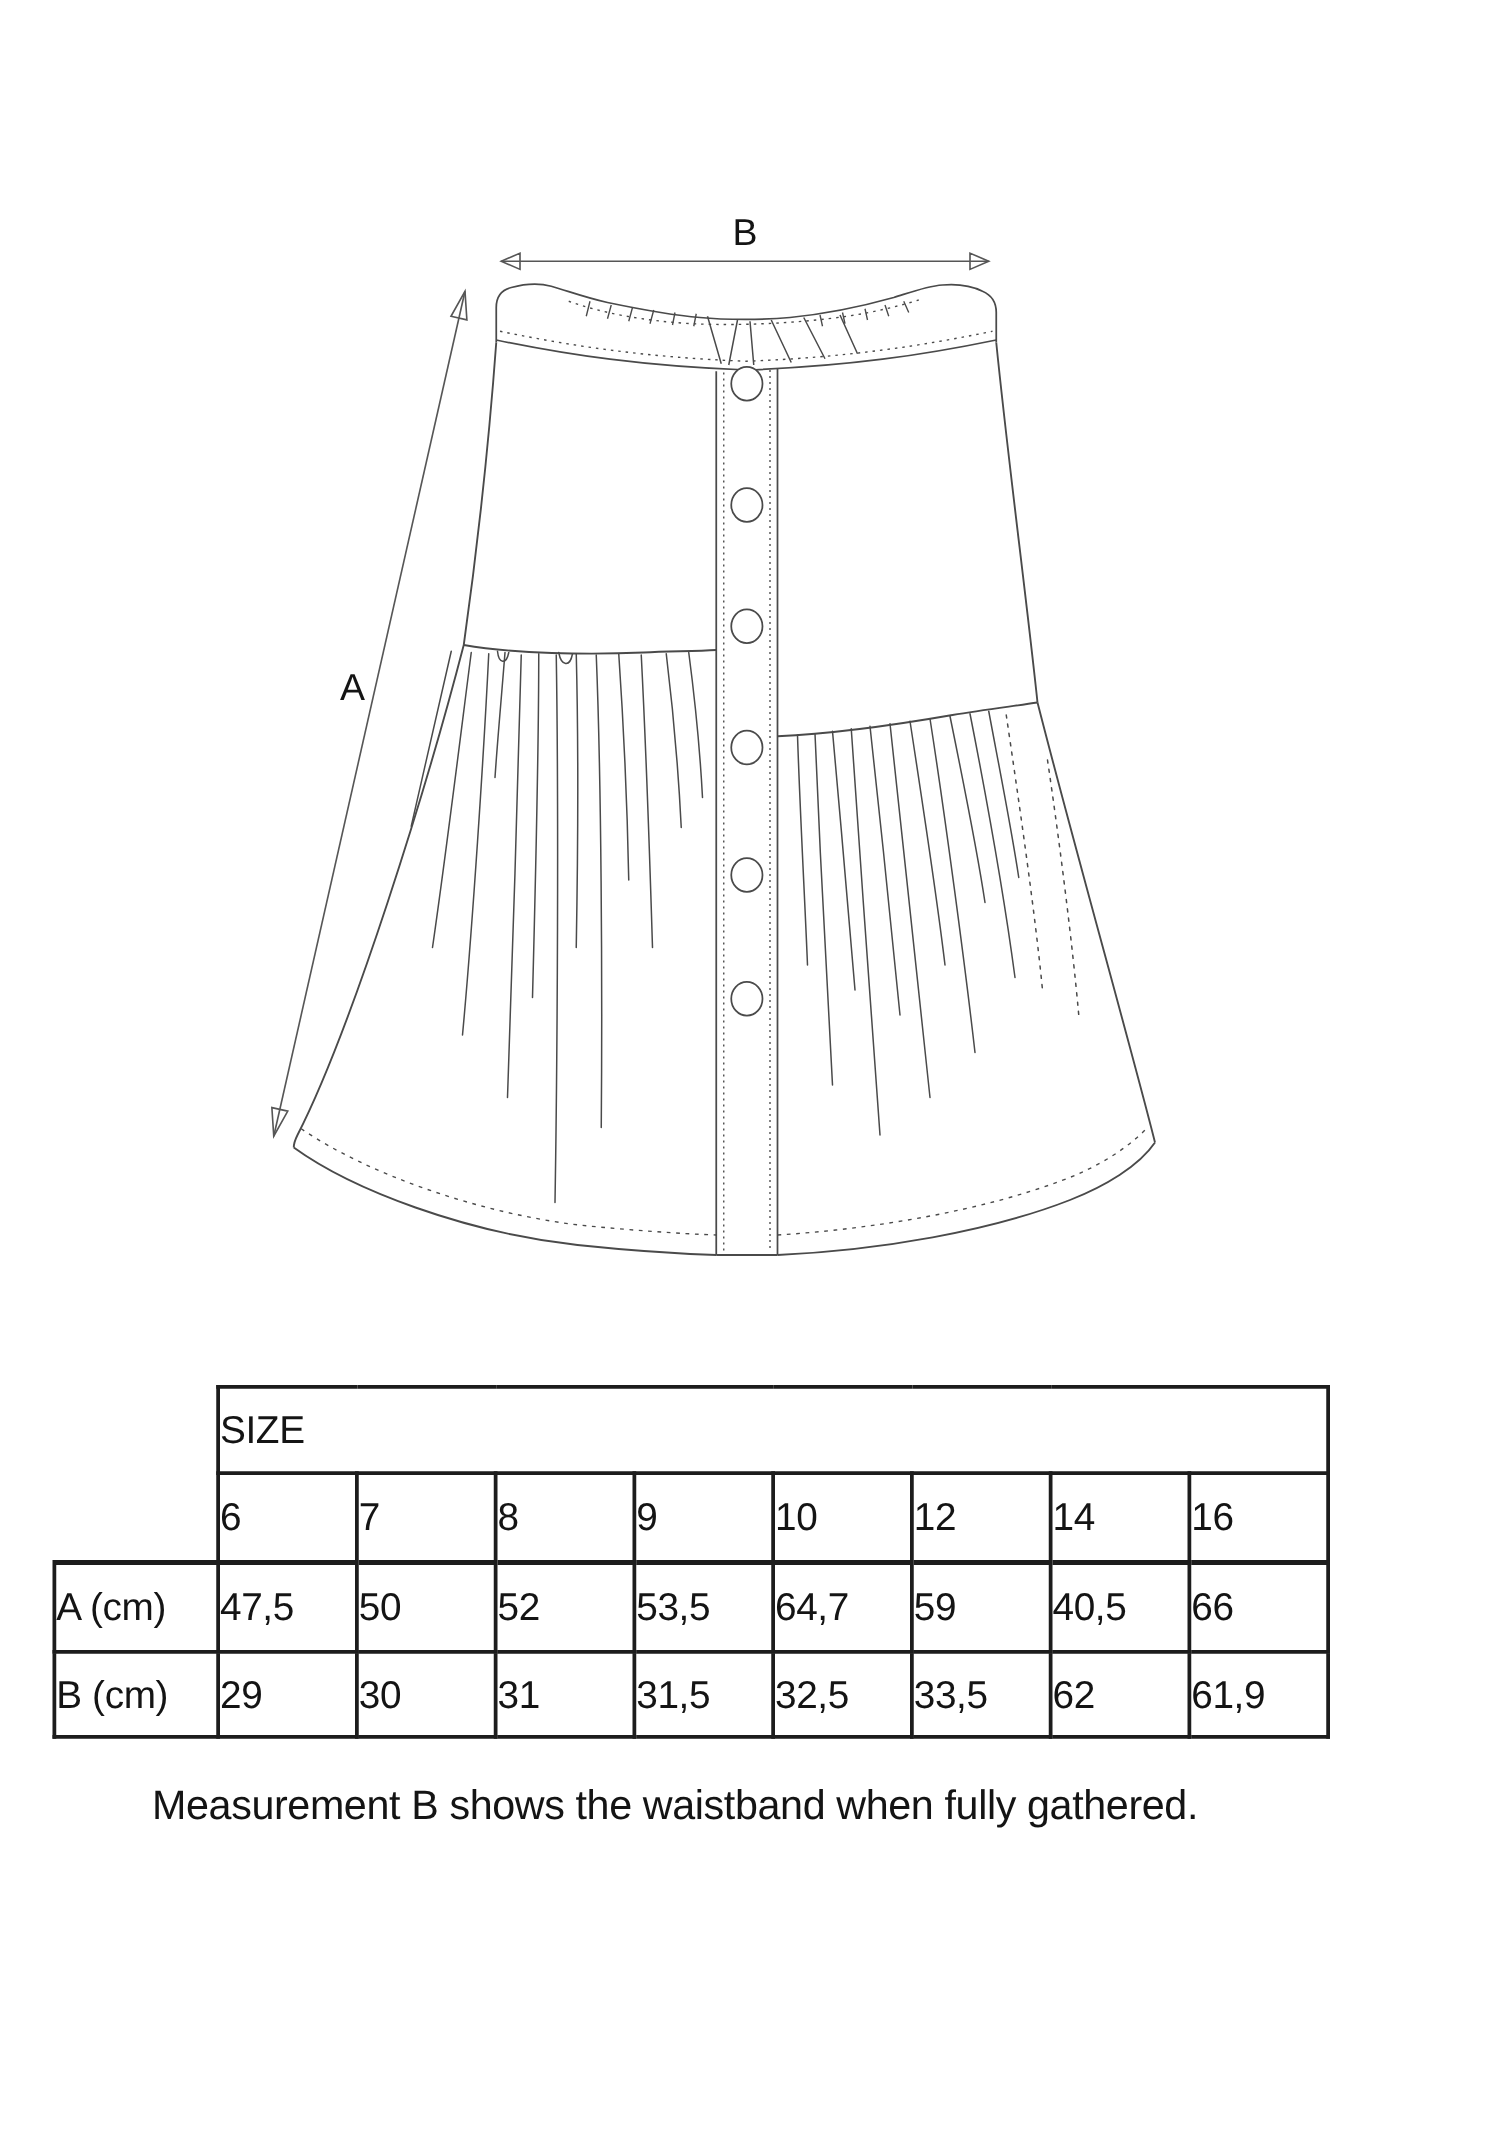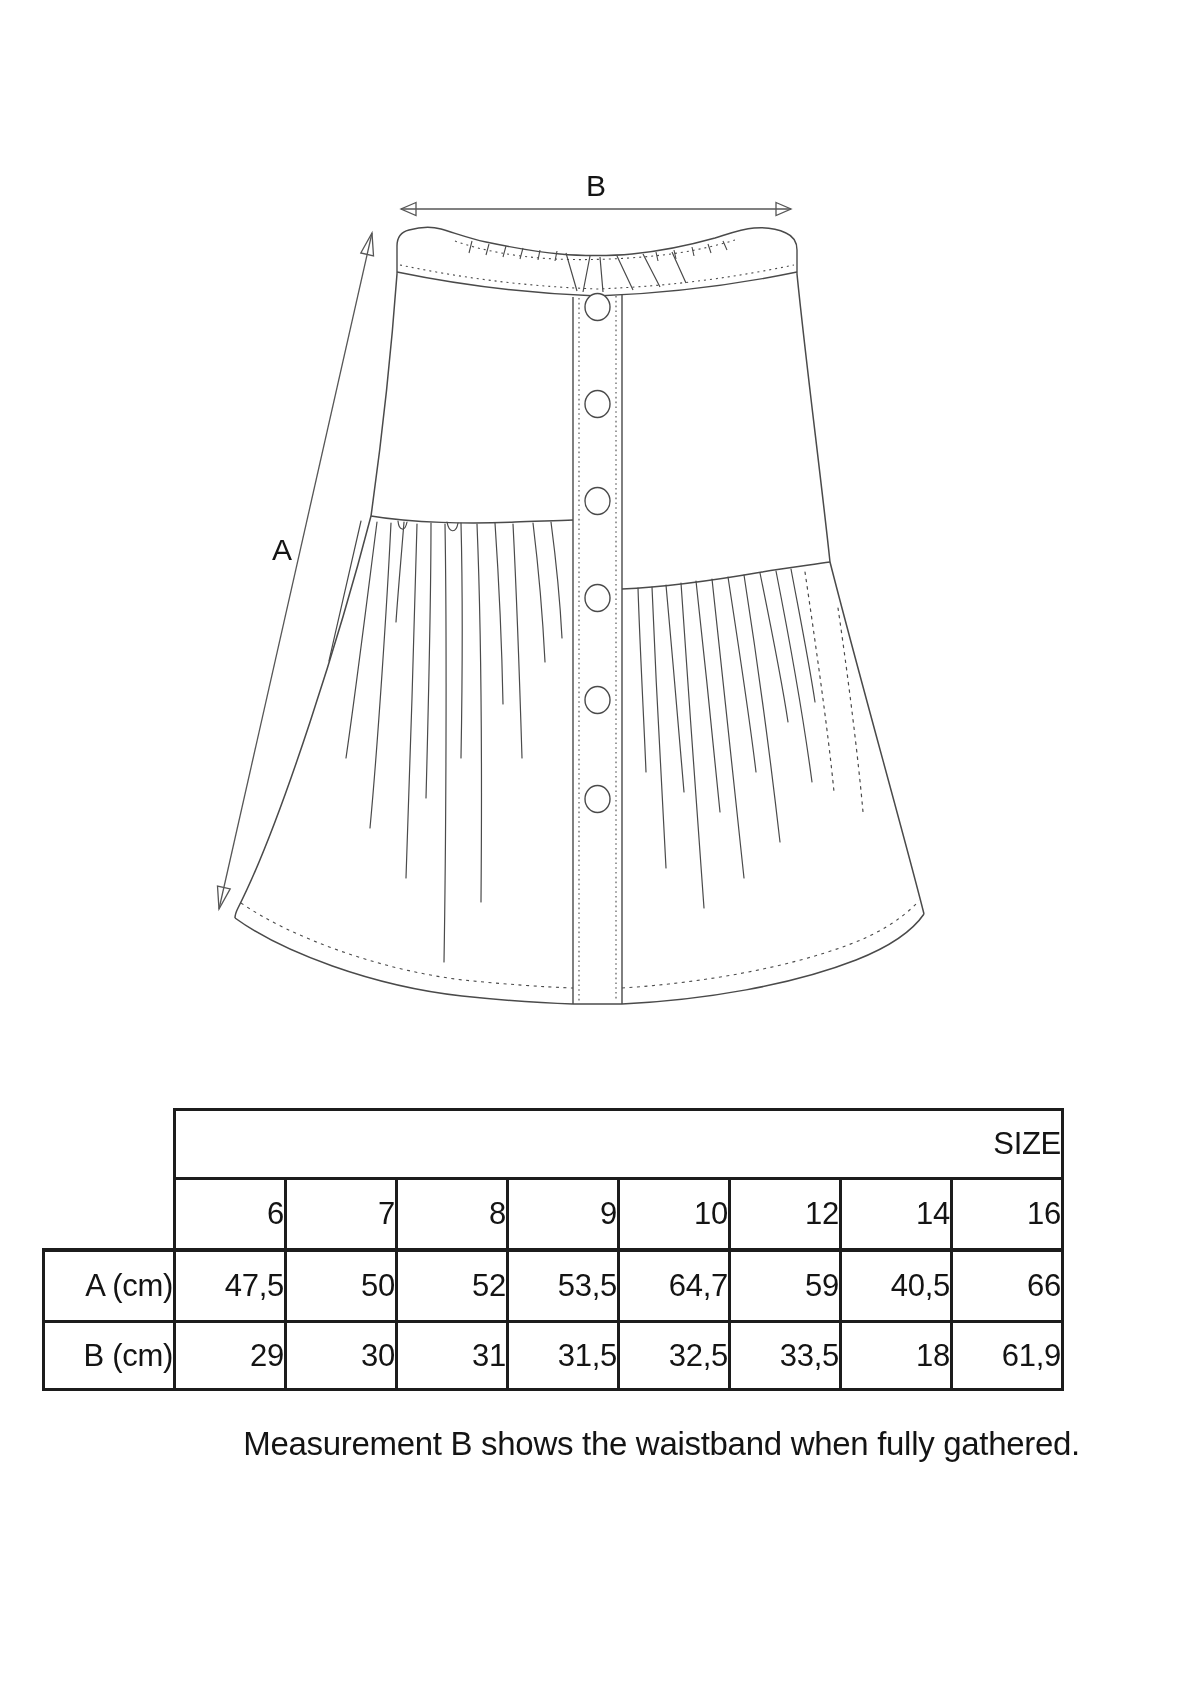--- a/index.html
+++ b/index.html
@@ -26,41 +26,41 @@
     position: absolute;
     left: 42px;
     top: 1108px;
     border-collapse: collapse;
     table-layout: fixed;
   }
   .size-table td, .size-table th {
     border: 3px solid #1c1c1c;
     font-size: 31px;
     font-weight: 400;
-    text-align: right;
+    text-align: left;
     vertical-align: middle;
     padding: 0;
     letter-spacing: -0.3px;
     color: #141414;
   }
   .size-table td.corner {
     border: none;
     background: transparent;
   }
   .size-table tr.row-head  { height: 69px; }
   .size-table tr.row-sizes { height: 71px; }
   .size-table tr.row-a     { height: 72px; }
   .size-table tr.row-b     { height: 68px; }
   .size-table tr.row-a td  { border-top-width: 4px; }
   .note {
     position: absolute;
     top: 1420px;
     left: 0;
     width: 1080px;
-    text-align: right;
+    text-align: center;
     font-size: 33px;
     line-height: 47px;
     letter-spacing: -0.3px;
     color: #141414;
   }
 </style>
 </head>
 <body>
 
 <div class="page">
@@ -200,21 +200,21 @@
         <td>66</td>
       </tr>
       <tr class="row-b">
         <td>B (cm)</td>
         <td>29</td>
         <td>30</td>
         <td>31</td>
         <td>31,5</td>
         <td>32,5</td>
         <td>33,5</td>
-        <td>18</td>
+        <td>62</td>
         <td>61,9</td>
       </tr>
     </tbody>
   </table>
 
   <div class="note">
     <div>Measurement B shows the waistband when fully gathered.</div>
   </div>
 
 </div>

